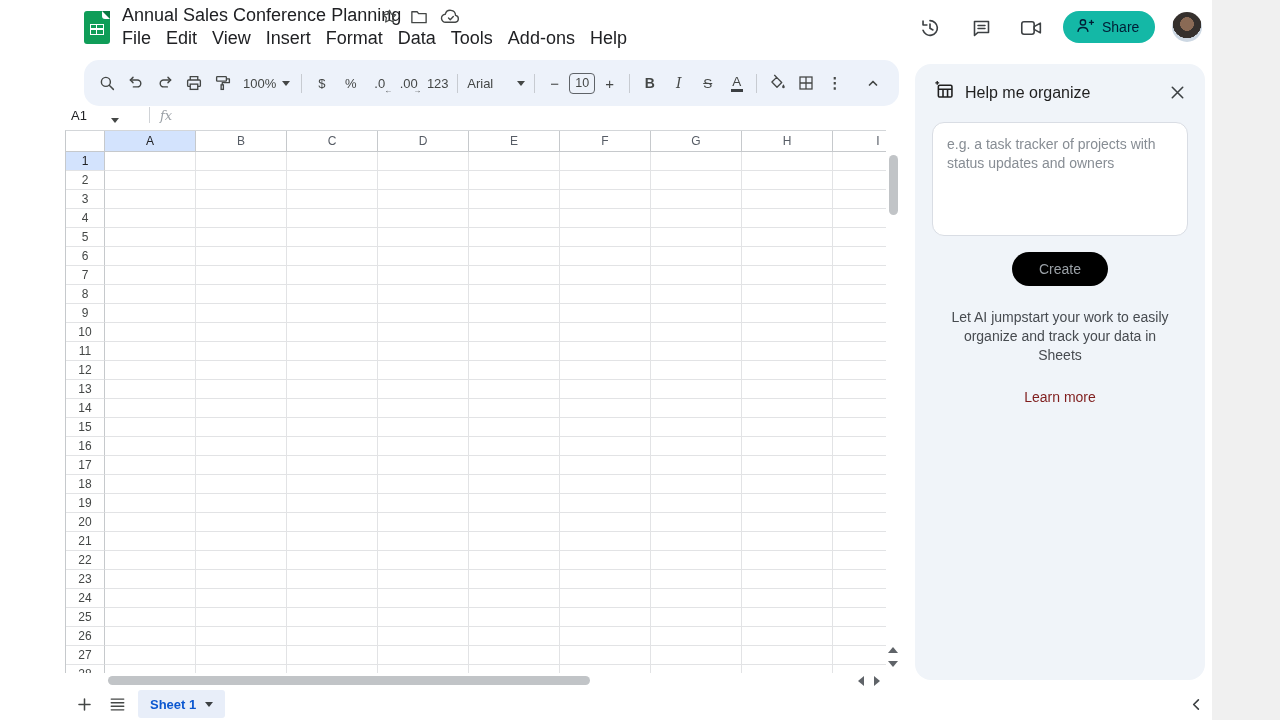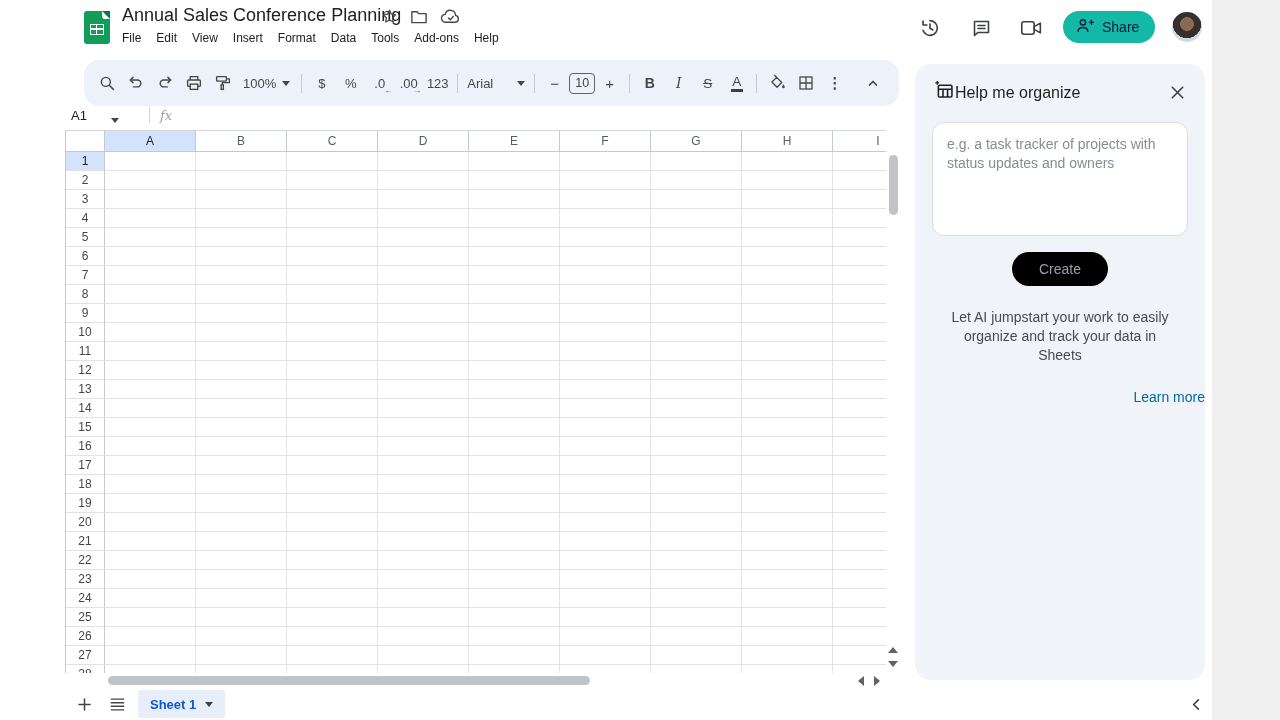--- a/index.html
+++ b/index.html
@@ -18,21 +18,21 @@
                 border-width:0 8px 8px 0; border-color:transparent #0b7a42 transparent transparent; }
   .logo .grid-mark { position:absolute; left:6px; top:13px; width:14px; height:11px;
                 border:1.6px solid #fff; }
   .logo .grid-mark::before { content:""; position:absolute; left:0; top:3.2px; width:100%; height:1.6px; background:#fff; }
   .logo .grid-mark::after  { content:""; position:absolute; left:4.6px; top:0; width:1.6px; height:100%; background:#fff; }
 
   .doc-title { position:absolute; left:122px; top:5px; font-size:18px; color:#202124; white-space:nowrap; }
   .title-icons { position:absolute; left:381px; top:8px; display:flex; align-items:center; gap:12px; }
   .title-icons svg { display:block; }
 
-  .menu-bar { position:absolute; left:122px; top:28px; display:flex; gap:15px; font-size:12px; color:#202124;justify-content:center; }
+  .menu-bar { position:absolute; left:122px; top:28px; display:flex; gap:15px; font-size:18px; color:#202124;justify-content:center; }
   .menu-item { line-height:20px; cursor:default; }
 
   .top-actions { position:absolute; left:910px; top:0; width:302px; height:56px; }
   .icon-btn { position:absolute; width:28px; height:28px; display:flex; align-items:center; justify-content:center; }
   .share-btn { position:absolute; left:153px; top:11px; height:32px; padding:0 16px 0 12px; border-radius:16px;
                background:#14b8a6; display:flex; align-items:center; gap:8px; border:none;
                font-family:inherit; font-size:14px; font-weight:500; color:#001d35; }
   .avatar { position:absolute; left:262px; top:12px; width:30px; height:30px; border-radius:50%;
             background:radial-gradient(circle at 50% 40%, #8a6a55 0 29%, #35302d 30% 60%, #cdd8e3 61%); }
 
@@ -93,30 +93,30 @@
   .bb-btn { position:absolute; top:0; width:32px; height:32px; display:flex; align-items:center; justify-content:center; }
   .sheet-tab { position:absolute; left:138px; top:2px; height:28px; padding:0 12px; border-radius:3px;
                background:#e8eef9; display:flex; align-items:center; gap:9px; }
   .sheet-tab .label { font-size:13px; font-weight:600; color:#0b57d0; }
   .sheet-tab .caret { border-top-color:#3c4043; }
   .panel-reopen { position:absolute; left:1180px; top:0; width:32px; height:32px; display:flex; align-items:center; justify-content:center; }
 
   
   .side-panel { position:absolute; left:915px; top:64px; width:290px; height:616px; background:#f0f4f9; border-radius:16px; }
   .panel-header { display:flex; align-items:center; padding:16px 16px 0 19px; }
-  .panel-title { font-size:16px; font-weight:500; color:#1f1f1f; }
+  .panel-title { margin-left:10px; font-size:16px; font-weight:500; color:#1f1f1f; }
   .panel-close { margin-left:auto; width:24px; height:24px; display:flex; align-items:center; justify-content:center; }
   .panel-input { display:block; margin:17px 17px 0 17px; width:256px; height:114px; border:1px solid #d9dde4;
                  border-radius:12px; background:#fff; padding:12px 14px; font-family:inherit; font-size:14px;
                  line-height:1.33; color:#202124; resize:none; outline:none; }
   .panel-input::placeholder { color:#878d94; }
   .create-btn { display:block; margin:16px auto 0; height:34px; padding:0 27px; border:none; border-radius:17px;
                 background:#000000; color:#9aa0a6; font-family:inherit; font-size:14px; font-weight:500; }
   .panel-desc { margin:22px auto 0; width:236px; text-align:center; font-size:14px; line-height:1.35; color:#474b50; }
-  .learn-more { margin-top:24px; text-align:right; font-size:14px; font-weight:500; color:#0369a1; }
+  .learn-more { margin-top:24px; text-align:center; font-size:14px; font-weight:500; color:#7f1d1d; }
 </style>
 </head>
 <body>
 
 <div id="app">
   <div class="right-strip"></div>
 
   <div class="logo">
     <div class="fold"></div>
     <div class="grid-mark"></div>

